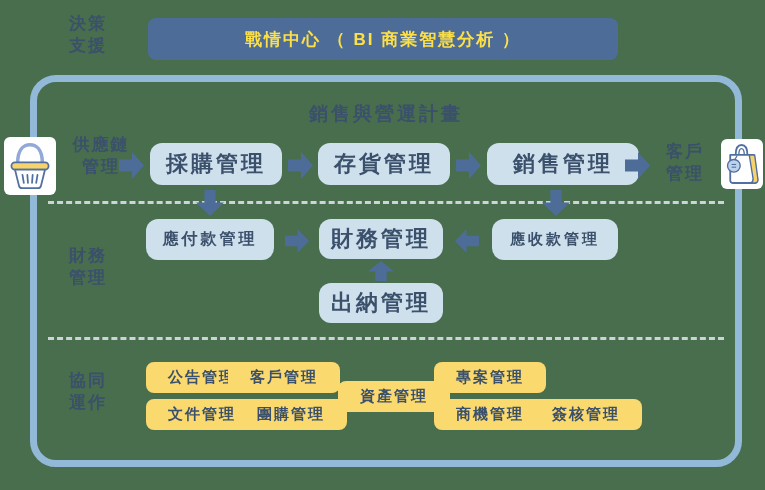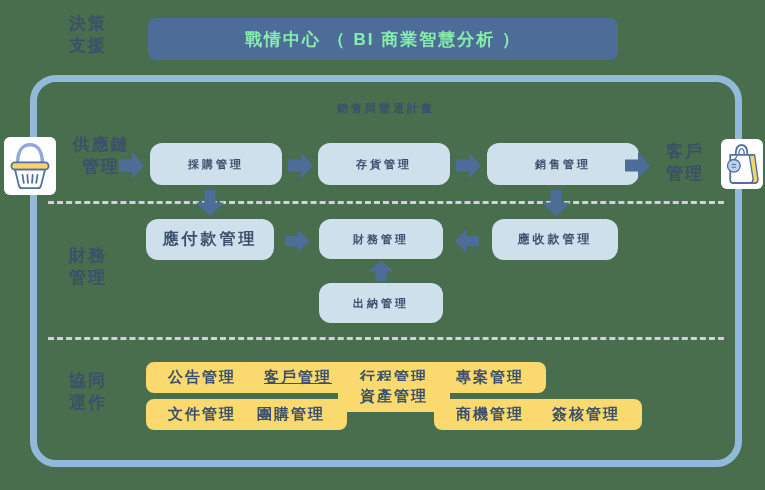--- a/index.html
+++ b/index.html
@@ -7,35 +7,35 @@
     position:relative;width:765px;height:490px;overflow:hidden;
     background:#486E4E;
     font-family:"Liberation Sans","DejaVu Sans",sans-serif;
   }
   .abs{position:absolute;}
   .sidelabel{
     font-weight:bold;color:#3A506B;font-size:17px;line-height:22px;
     text-align:center;letter-spacing:2px;white-space:nowrap;
   }
   .bi-bar{
-    background:#4D6D98;border-radius:8px;color:#86efac;
+    background:#4D6D98;border-radius:8px;color:#fde047;
     display:flex;align-items:center;justify-content:center;
     font-weight:bold;font-size:17px;letter-spacing:2px;
   }
   .frame{
     box-sizing:border-box;border:7px solid #93B9D9;border-radius:26px;
     background:transparent;
   }
   .sop-title{
-    font-weight:bold;color:#3A506B;font-size:11px;letter-spacing:3px;
+    font-weight:bold;color:#3A506B;font-size:19px;letter-spacing:3px;
     text-align:center;
   }
   .bluebox{
     box-sizing:border-box;background:#CFE0ED;border-radius:12px;
-    color:#3A506B;font-weight:bold;font-size:11px;letter-spacing:3px;
+    color:#3A506B;font-weight:bold;font-size:22px;letter-spacing:3px;
     display:flex;align-items:center;justify-content:center;white-space:nowrap;
   }
   .yellowbox{
     box-sizing:border-box;background:#FAD96E;border-radius:8px;
     color:#3A506B;font-weight:bold;font-size:15px;letter-spacing:2px;
     display:flex;align-items:center;justify-content:center;
     width:112px;height:31px;white-space:nowrap;
   }
   .arrow{background:#4D6D98;}
   .arrow.r{clip-path:polygon(0% 28%,52% 28%,52% 0%,100% 50%,52% 100%,52% 72%,0% 72%);}
@@ -127,36 +127,35 @@
   </div>
 
   <div class="abs bluebox" style="left:146px;top:219px;width:128px;height:41px;font-size:16px;">應付款管理</div>
 
   <div class="abs arrow r" style="left:285px;top:229px;width:24px;height:24px;"></div>
 
   <div class="abs bluebox" style="left:319px;top:219px;width:124px;height:40px;">財務管理</div>
 
   <div class="abs arrow l" style="left:455px;top:229px;width:24px;height:24px;"></div>
 
-  <div class="abs bluebox" style="left:492px;top:219px;width:126px;height:41px;font-size:12px;">應收款管理</div>
+  <div class="abs bluebox" style="left:492px;top:219px;width:126px;height:41px;font-size:15px;">應收款管理</div>
 
   <div class="abs arrow u" style="left:368px;top:261px;width:26px;height:20px;"></div>
 
   <div class="abs bluebox" style="left:319px;top:283px;width:124px;height:40px;">出納管理</div>
 
   <div class="abs dash" style="left:48px;top:337px;width:676px;"></div>
 
   <div class="abs sidelabel" style="left:64px;top:370px;width:48px;">
     <div>協同</div>
     <div>運作</div>
   </div>
 
   <div class="abs yellowbox" style="left:146px;top:362px;">公告管理</div>
-  <div class="abs yellowbox" style="left:242px;top:362px;text-decoration:underline;">客戶管理</div>
-  <div class="abs yellowbox" style="left:338px;top:362px;">行程管理</div>
+  <div class="abs yellowbox" style="left:228px;top:362px;">客戶管理</div>
   <div class="abs yellowbox" style="left:434px;top:362px;">專案管理</div>
   <div class="abs yellowbox" style="left:146px;top:399px;">文件管理</div>
   <div class="abs yellowbox" style="left:235px;top:399px;text-align:right;">團購管理</div>
   <div class="abs yellowbox" style="left:338px;top:381px;">資產管理</div>
   <div class="abs yellowbox" style="left:434px;top:399px;">商機管理</div>
   <div class="abs yellowbox" style="left:530px;top:399px;">簽核管理</div>
 
 </div>
 
 </body></html>

